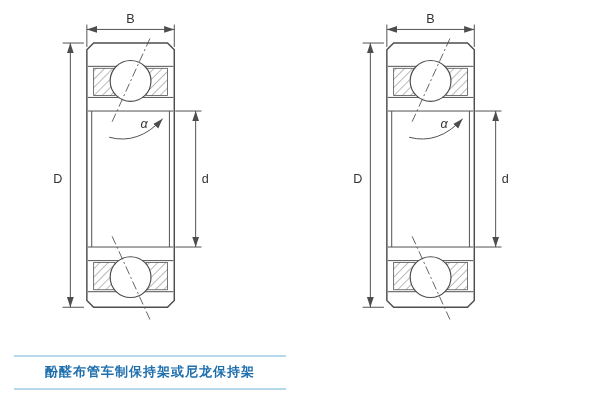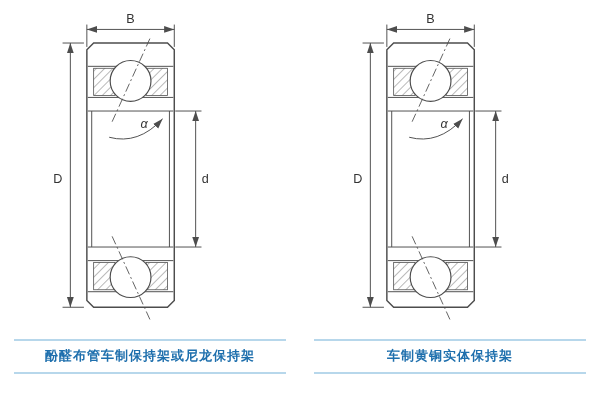--- a/index.html
+++ b/index.html
@@ -14,21 +14,21 @@
   svg.drawing { width:100%; height:auto; display:block; }
 
   .ln   { stroke: var(--line,#4d4d4d); fill:none; stroke-width:1; }
   .thick{ stroke-width:1.5; }
   .cl   { stroke: var(--line,#4d4d4d); fill:none; stroke-width:0.9; stroke-dasharray:9 3 2 3; }
   .ball { fill:#ffffff; stroke: var(--line,#4d4d4d); stroke-width:1.2; }
   .cage { stroke: var(--line,#4d4d4d); stroke-width:0.8; }
   svg text { font-family:"Liberation Sans", sans-serif; font-size:13px; fill:#333333; }
   svg text.greek { font-style: italic; }
 
-  .caption { width:100%; margin-top:4px; }
+  .caption { width:100%; margin-top:20px; }
   .rule { height:2px; background: var(--caption-rule,#b7d7eb); }
   .caption-text {
     text-align:center;
     color: var(--caption-text,#1e6fad);
     font-size:13px;
     font-weight:bold;
     padding:6px 0 7px 0;
     letter-spacing:1px;
   }
 </style>
@@ -151,20 +151,15 @@
       </g>
 
       <g>
         <line class="ln" x1="166" y1="104" x2="193" y2="104"></line>
         <line class="ln" x1="166" y1="244" x2="193" y2="244"></line>
         <line class="ln" x1="187" y1="104" x2="187" y2="244" marker-start="url(#arrB)" marker-end="url(#arrB)"></line>
         <text x="197" y="178" text-anchor="middle">d</text>
       </g>
     </svg>
 
-    <div class="caption">
-      <div class="rule"></div>
-      <div class="caption-text">车制黄铜实体保持架</div>
-      <div class="rule"></div>
-    </div>
   </div>
 
 </div>
 
 </body></html>

